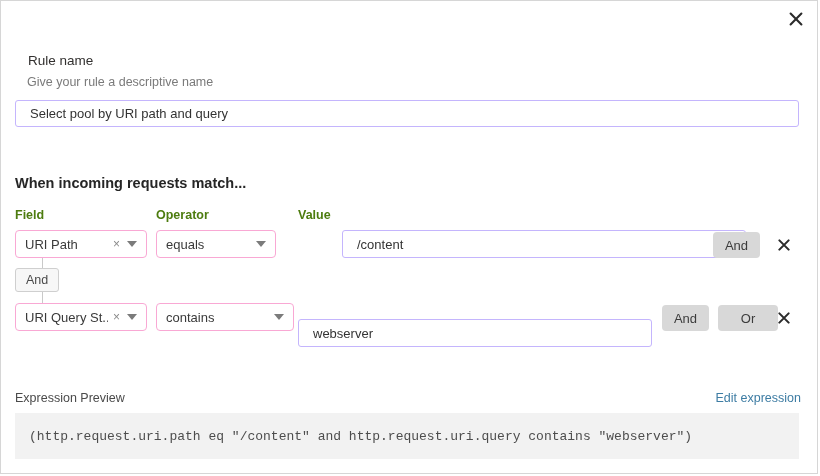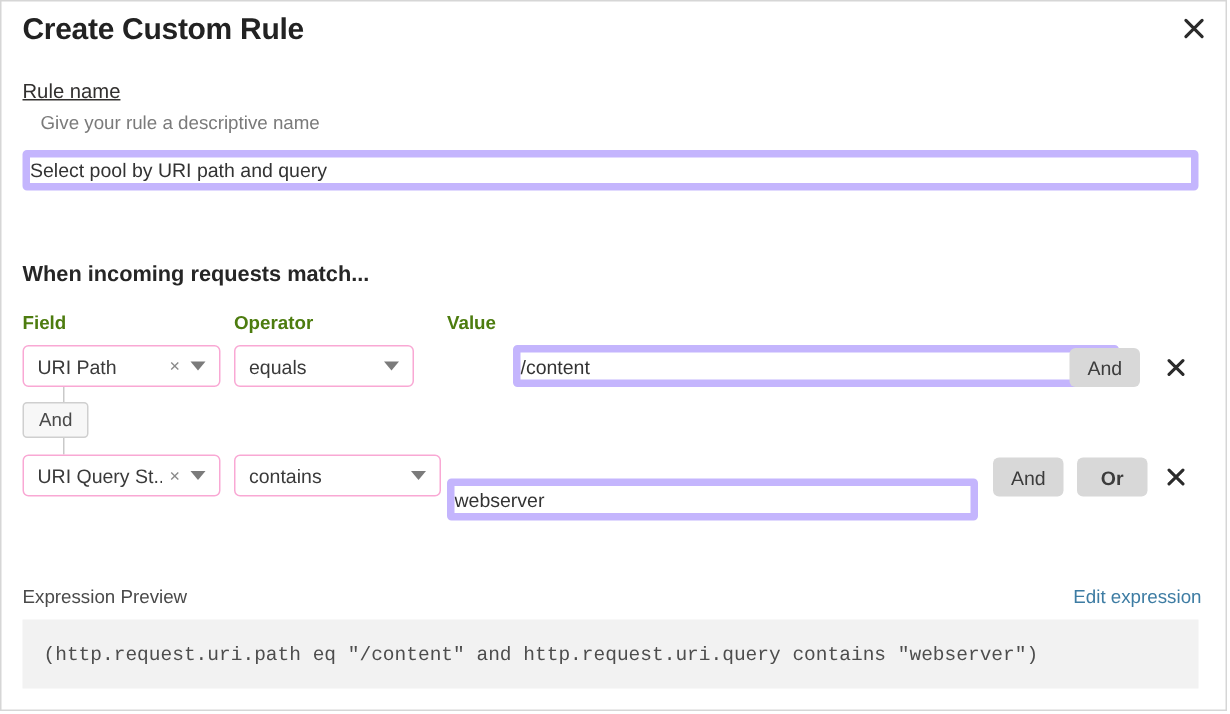--- a/index.html
+++ b/index.html
@@ -46,33 +46,33 @@
   .label-strong {
     position: absolute;
     font-size: 13.5px;
     color: #32302f;
   }
   .label-sub {
     position: absolute;
     font-size: 12.5px;
     color: #7a7a7a;
   }
-  .rule-name-label { left: 14px; top: 52px; text-decoration: underline; }
+  .rule-name-label { left: 27px; top: 52px; }
   .rule-name-hint  { left: 26px; top: 74px; }
 
   .text-input {
     position: absolute;
     box-sizing: border-box;
-    border: 5px solid #c4b5fd;
+    border: 1px solid #c4b5fd;
     border-radius: 3px;
     background: #ffffff;
     font-family: "Liberation Sans", sans-serif;
     font-size: 13px;
     color: #333333;
-    padding: 0 0;
+    padding: 0 14px;
     outline: none;
   }
   .text-input::placeholder { color: #9a9a9a; }
 
   #rule-name-input {
     left: 14px;
     top: 99px;
     width: 784px;
     height: 27px;
   }
@@ -153,21 +153,21 @@
     color: #3c3c3c;
     font-family: "Liberation Sans", sans-serif;
     font-size: 13px;
     cursor: pointer;
     display: flex;
     align-items: center;
     justify-content: center;
   }
   .and-btn-1 { left: 712px; top: 231px; width: 47px; }
   .and-btn-2 { left: 661px; top: 304px; width: 47px; }
-  .or-btn-2  { left: 717px; top: 304px; width: 47px; font-weight: bold; }
+  .or-btn-2  { left: 717px; top: 304px; width: 60px; }
 
   .row-delete {
     position: absolute;
     width: 18px;
     height: 18px;
     display: flex;
     align-items: center;
     justify-content: center;
     cursor: pointer;
     color: #2b2b2b;
@@ -235,21 +235,20 @@
     color: #4d4d4d;
     padding-left: 14px;
     white-space: nowrap;
   }
 </style>
 </head>
 <body>
 
 <div class="card">
 
-  <div class="modal-title">Create Custom Rule</div>
 
   <div class="close-btn">
     <svg width="14" height="14" viewBox="0 0 14 14" aria-hidden="true">
       <path d="M1.6 1.6 L12.4 12.4 M12.4 1.6 L1.6 12.4" stroke="currentColor" stroke-width="2.1" stroke-linecap="round"></path>
     </svg>
   </div>
 
   <div class="label-strong rule-name-label">Rule name</div>
   <div class="label-sub rule-name-hint">Give your rule a descriptive name</div>
   <input class="text-input" id="rule-name-input" type="text" value="Select pool by URI path and query" style="">

